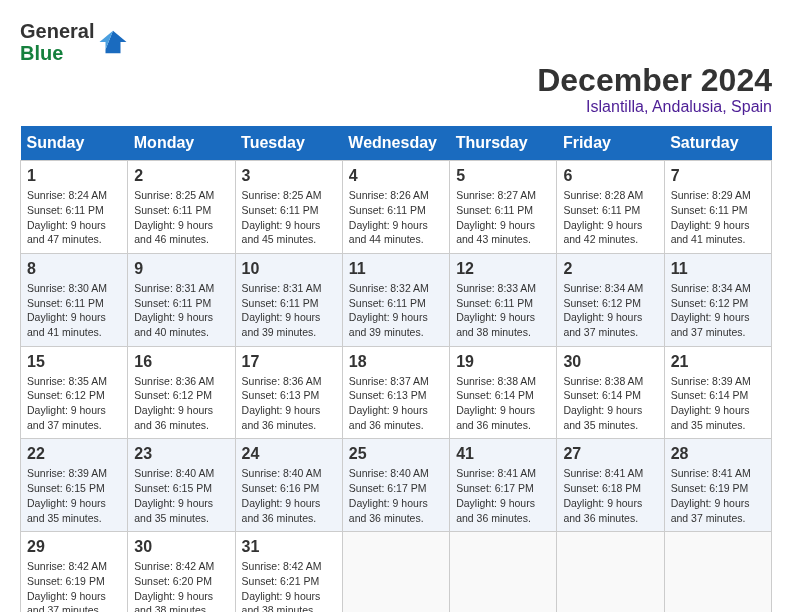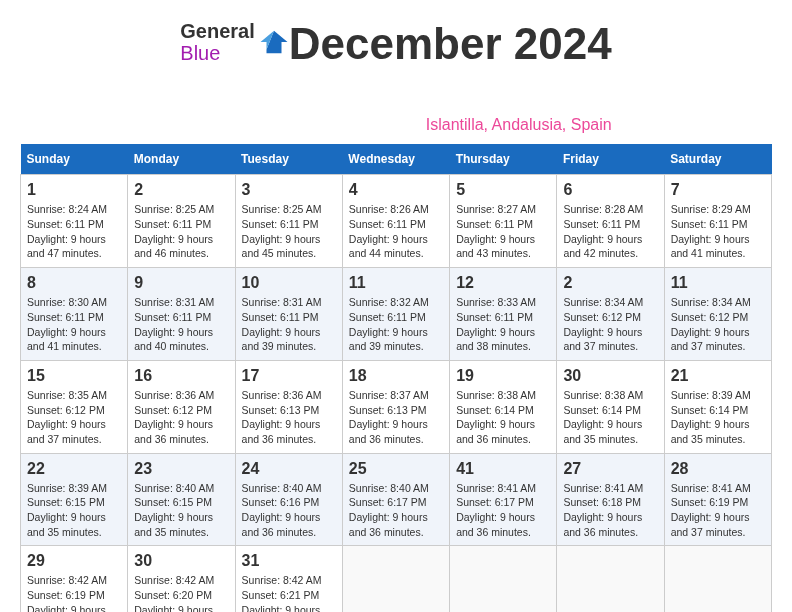--- a/index.html
+++ b/index.html
@@ -5,72 +5,72 @@
     * { box-sizing: border-box; margin: 0; padding: 0; }
     body {
       font-family: Arial, sans-serif;
       background: #fff;
       width: 792px;
       min-height: 612px;
       padding: 20px;
     }
     .header {
       display: flex;
-      justify-content: center;
+      justify-content: space-between;
       align-items: flex-start;
       margin-bottom: 10px;
     }
     .logo {
       display: flex;
       align-items: center;
     }
     .logo-text {
       display: flex;
       flex-direction: column;
       line-height: 1.1;
     }
     .logo-general {
       font-size: 20px;
       font-weight: bold;
       color: #333;
     }
     .logo-blue {
       font-size: 20px;
-      font-weight: normal;
-      color: #a21caf;
+      font-weight: bold;
+      color: #15803d;
     }
     .logo-icon {
       width: 30px;
       height: 30px;
       margin-left: 4px;
     }
     .title-section {
       text-align: right;
     }
     .month-title {
-      font-size: 44px;
+      font-size: 32px;
       font-weight: bold;
       color: #333;
       line-height: 1.1;
+      margin-top: 43px;
     }
     .location {
       font-size: 16px;
-      color: #ec4899;
-      margin-top: 48px;
+      color: #4c1d95;
     }
     table {
       width: 100%;
       border-collapse: collapse;
     }
     th {
       background-color: #1a6bbf;
       color: #fff;
       padding: 8px 6px;
       text-align: left;
-      font-size: 12px;
+      font-size: 16px;
       font-weight: bold;
     }
     td {
       border: 1px solid #ccc;
       vertical-align: top;
       padding: 6px;
       font-size: 11px;
       color: #333;
       width: calc(100% / 7);
       min-height: 80px;

